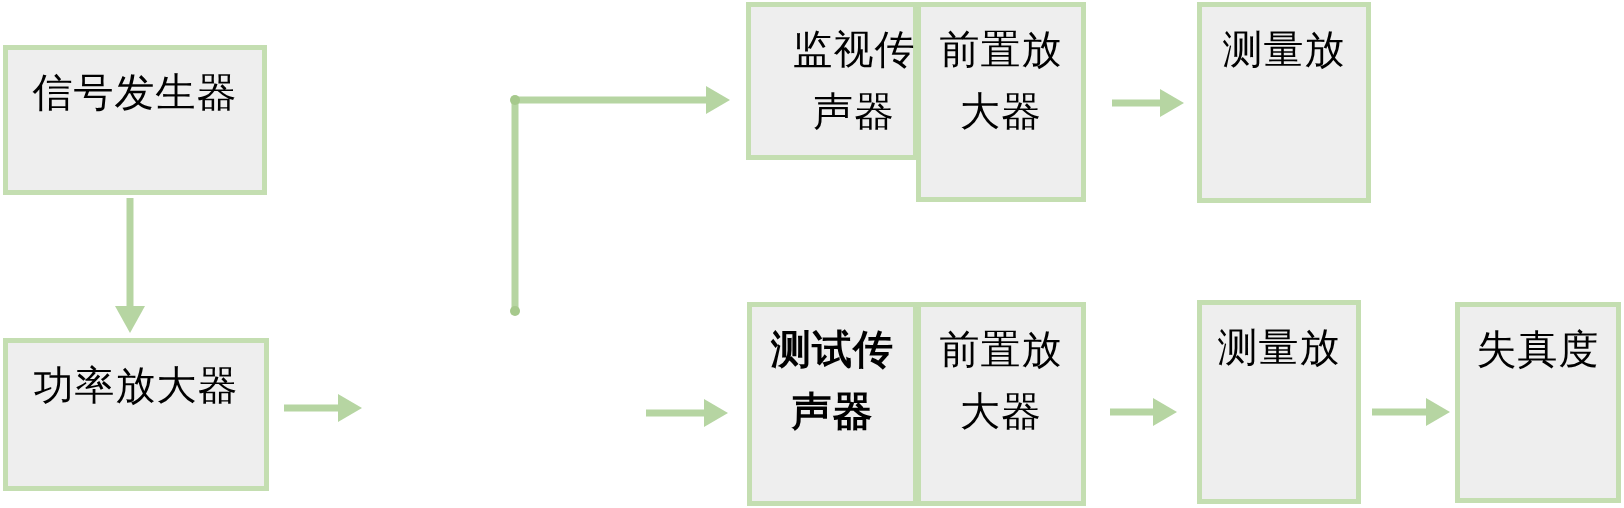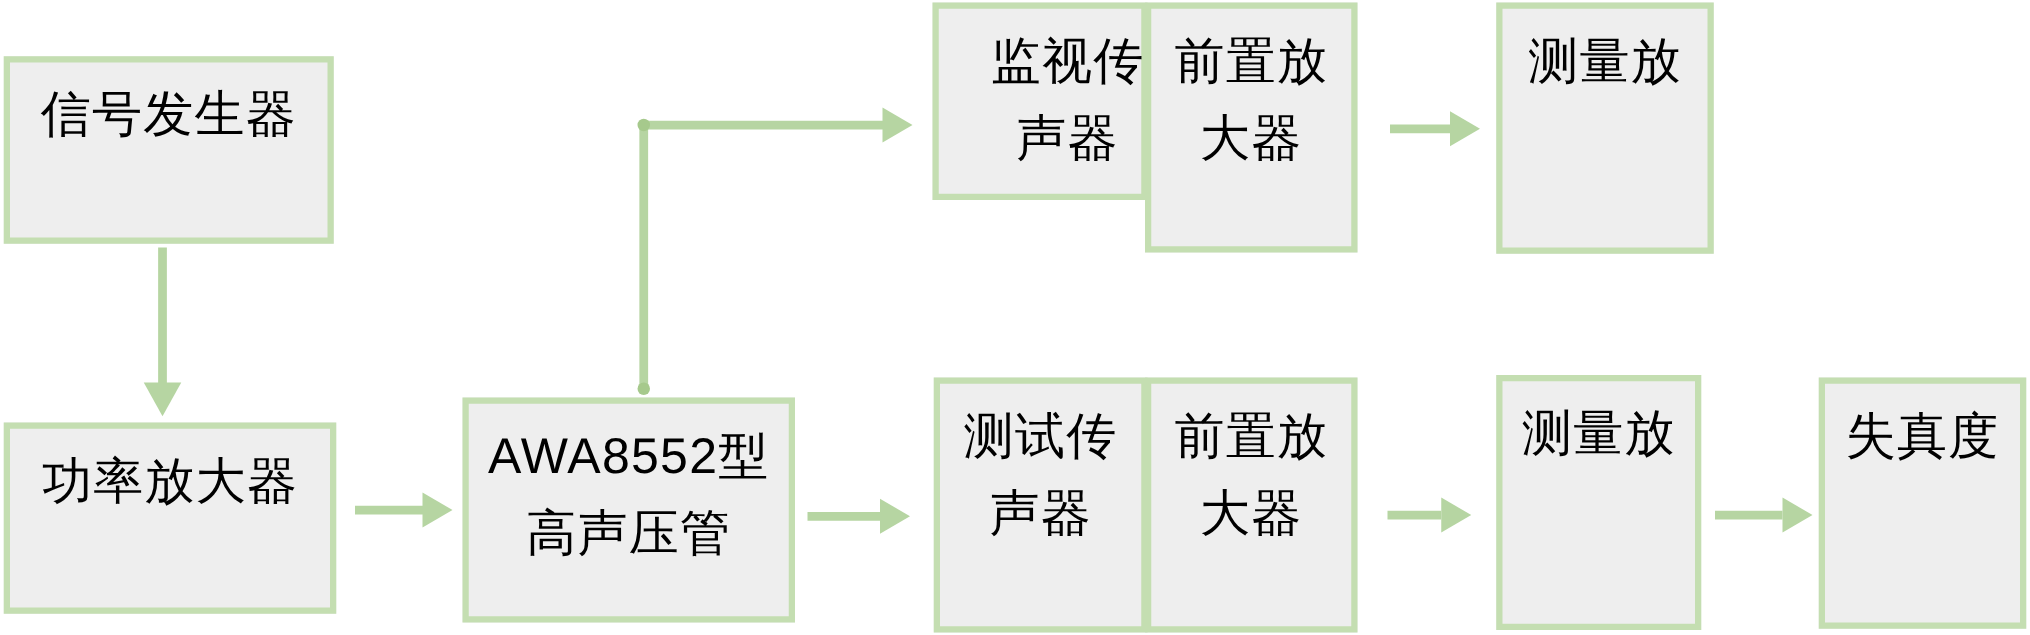--- a/index.html
+++ b/index.html
@@ -38,21 +38,21 @@
     letter-spacing: 1px;
     white-space: nowrap;
   }
   
   #b-signal      { left: 3px;    top: 45px;  width: 264px; height: 150px; }
   #b-power       { left: 3px;    top: 338px; width: 266px; height: 153px; align-items: center; }
   #b-awa         { left: 370px;  top: 318px; width: 266px; height: 180px; }
   #b-monitor     { left: 746px;  top: 2px;   width: 172px; height: 158px; padding-left: 44px; }
   #b-preamp-top  { left: 916px;  top: 2px;   width: 170px; height: 200px; }
   #b-amp-a       { left: 1197px; top: 2px;   width: 174px; height: 201px; }
-  #b-test        { left: 747px;  top: 302px; width: 171px; height: 204px; }
+  #b-test        { left: 747px;  top: 302px; width: 171px; height: 204px; font-weight: bold; }
   #b-preamp-bot  { left: 916px;  top: 302px; width: 170px; height: 204px; }
   #b-amp-b       { left: 1197px; top: 300px; width: 164px; height: 204px; }
   #b-distortion  { left: 1455px; top: 302px; width: 166px; height: 201px; }
 </style>
 </head>
 <body>
 
 <div class="canvas">
 
   <svg class="connectors" viewBox="0 0 1624 508" xmlns="http://www.w3.org/2000/svg">
@@ -96,24 +96,20 @@
   </svg>
 
   <div class="box" id="b-signal">
     <span class="line">信号发生器</span>
   </div>
 
   <div class="box" id="b-power">
     <span class="line">功率放大器</span>
   </div>
 
-  <div class="box" id="b-awa">
-    <span class="line">AWA8552型</span>
-    <span class="line">高声压管</span>
-  </div>
 
   <div class="box" id="b-monitor">
     <span class="line">监视传</span>
     <span class="line">声器</span>
   </div>
 
   <div class="box" id="b-preamp-top">
     <span class="line">前置放</span>
     <span class="line">大器</span>
   </div>

